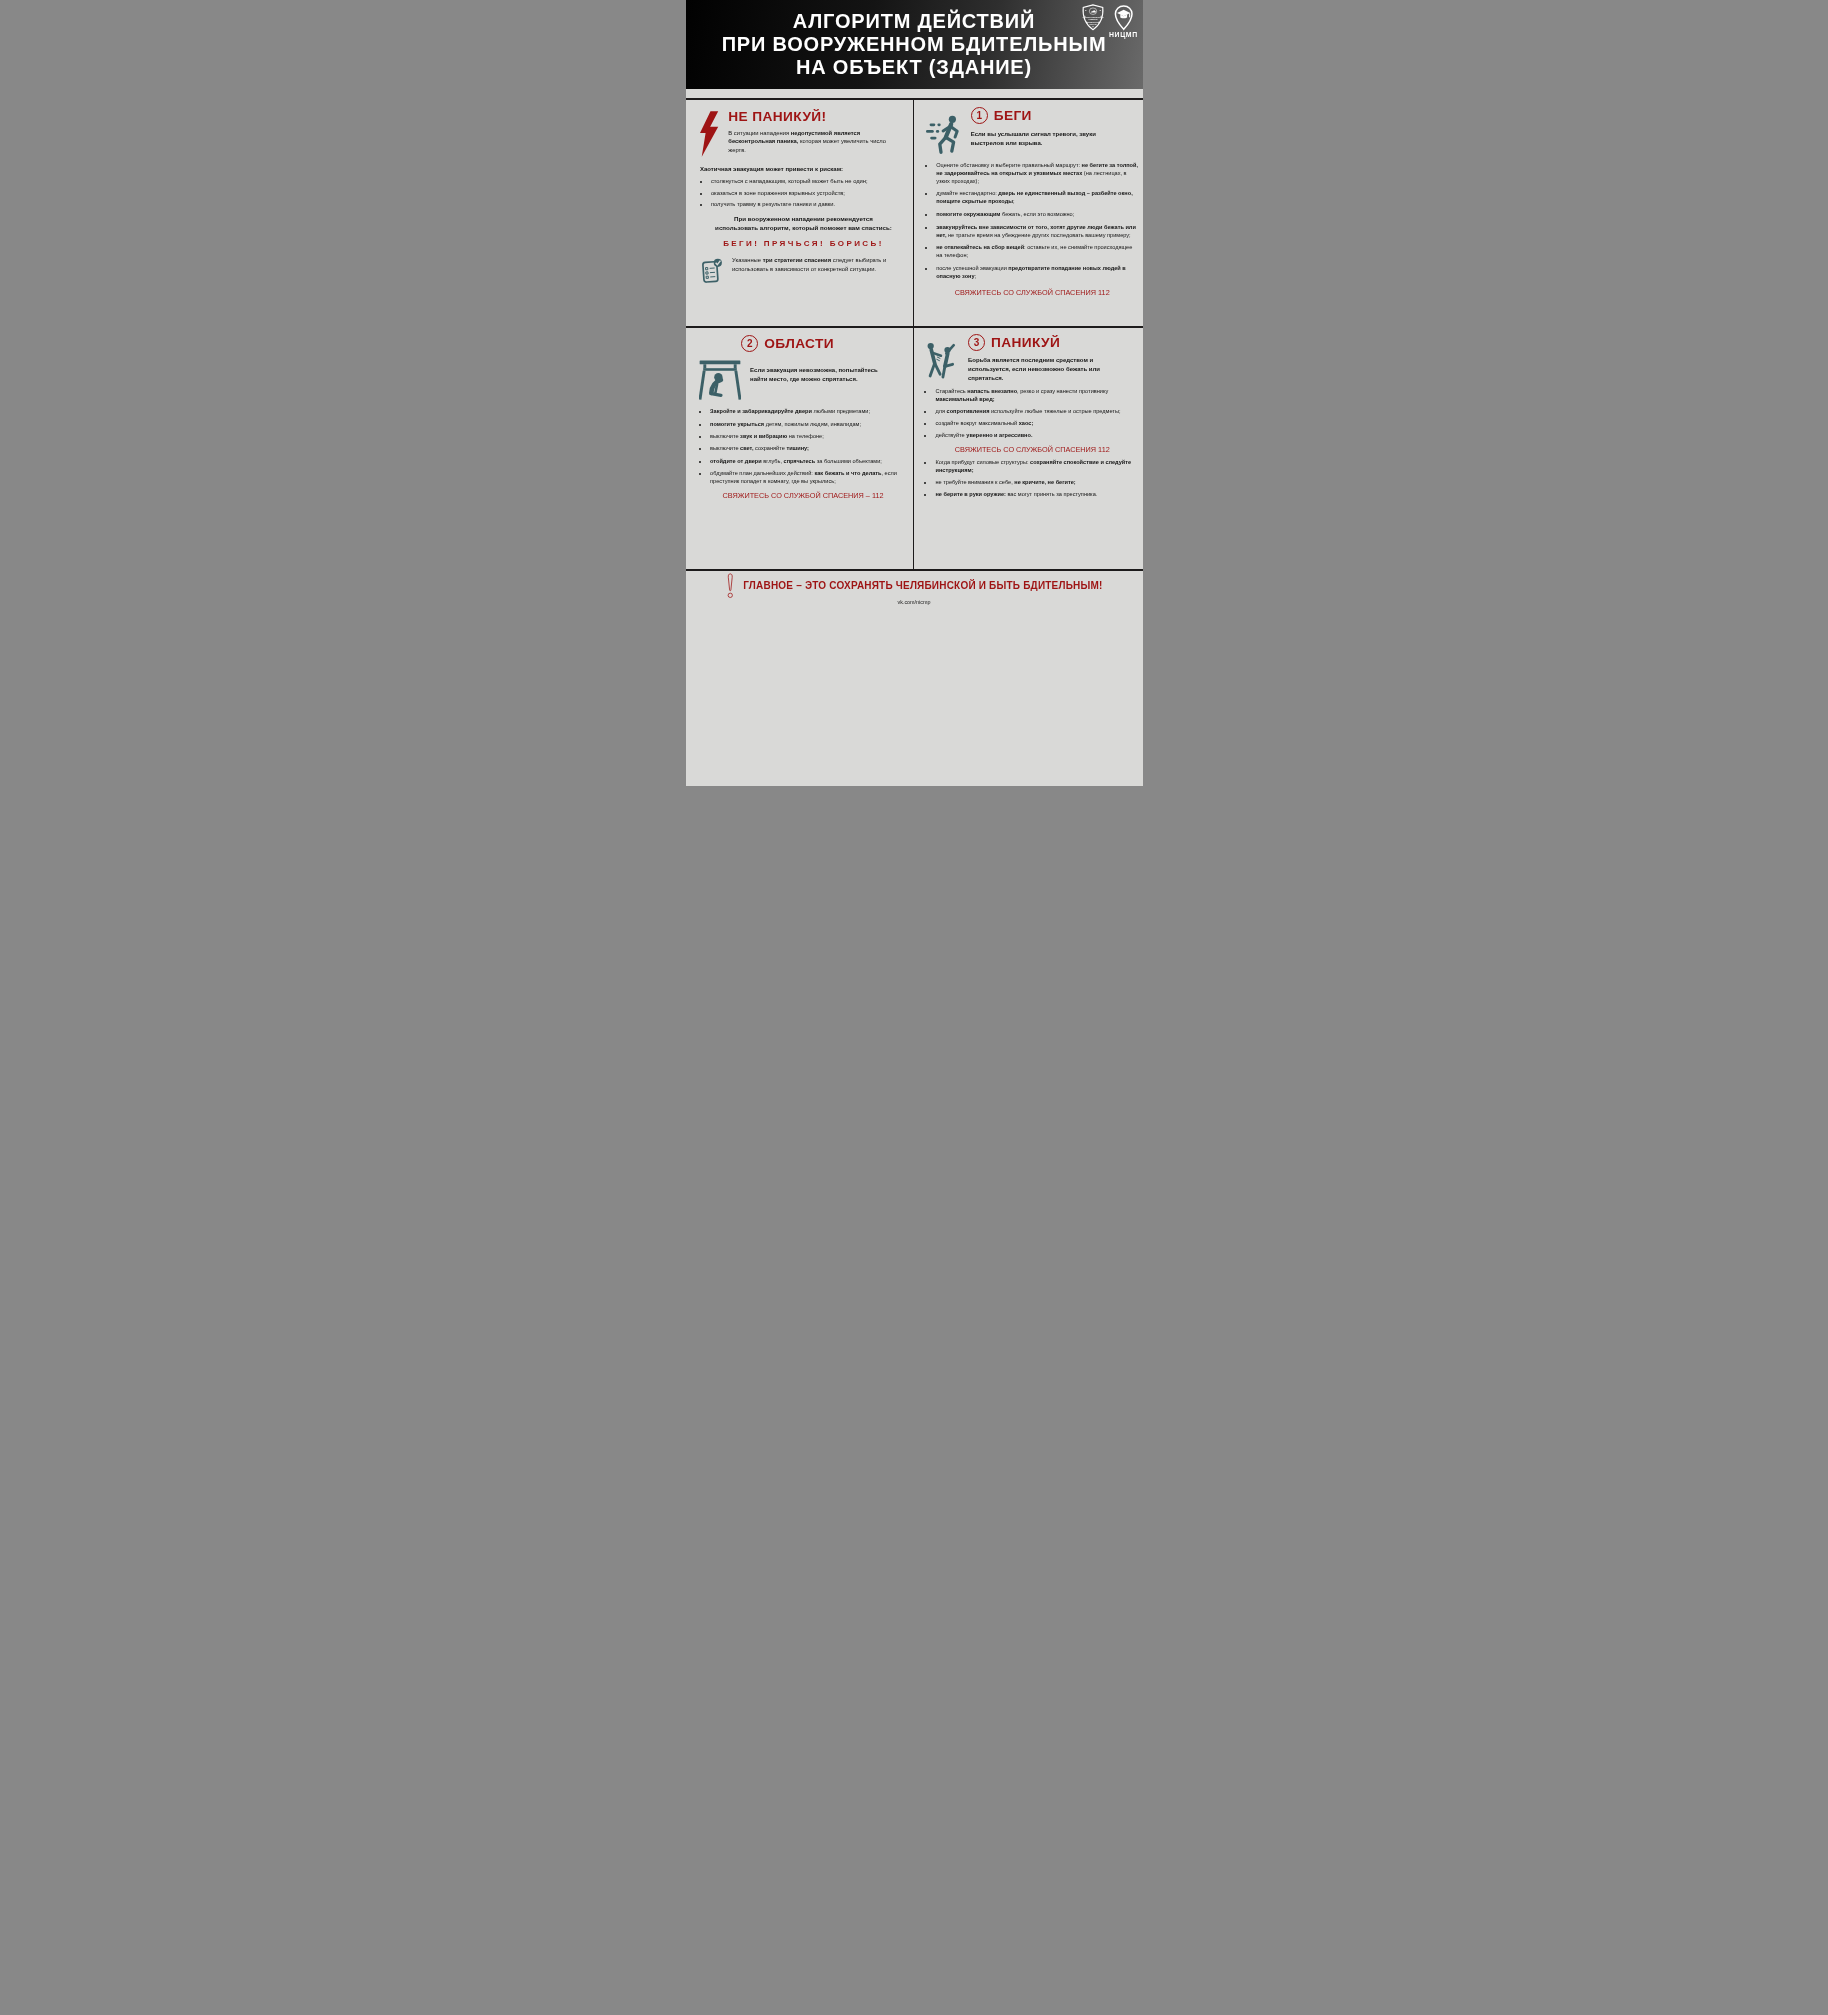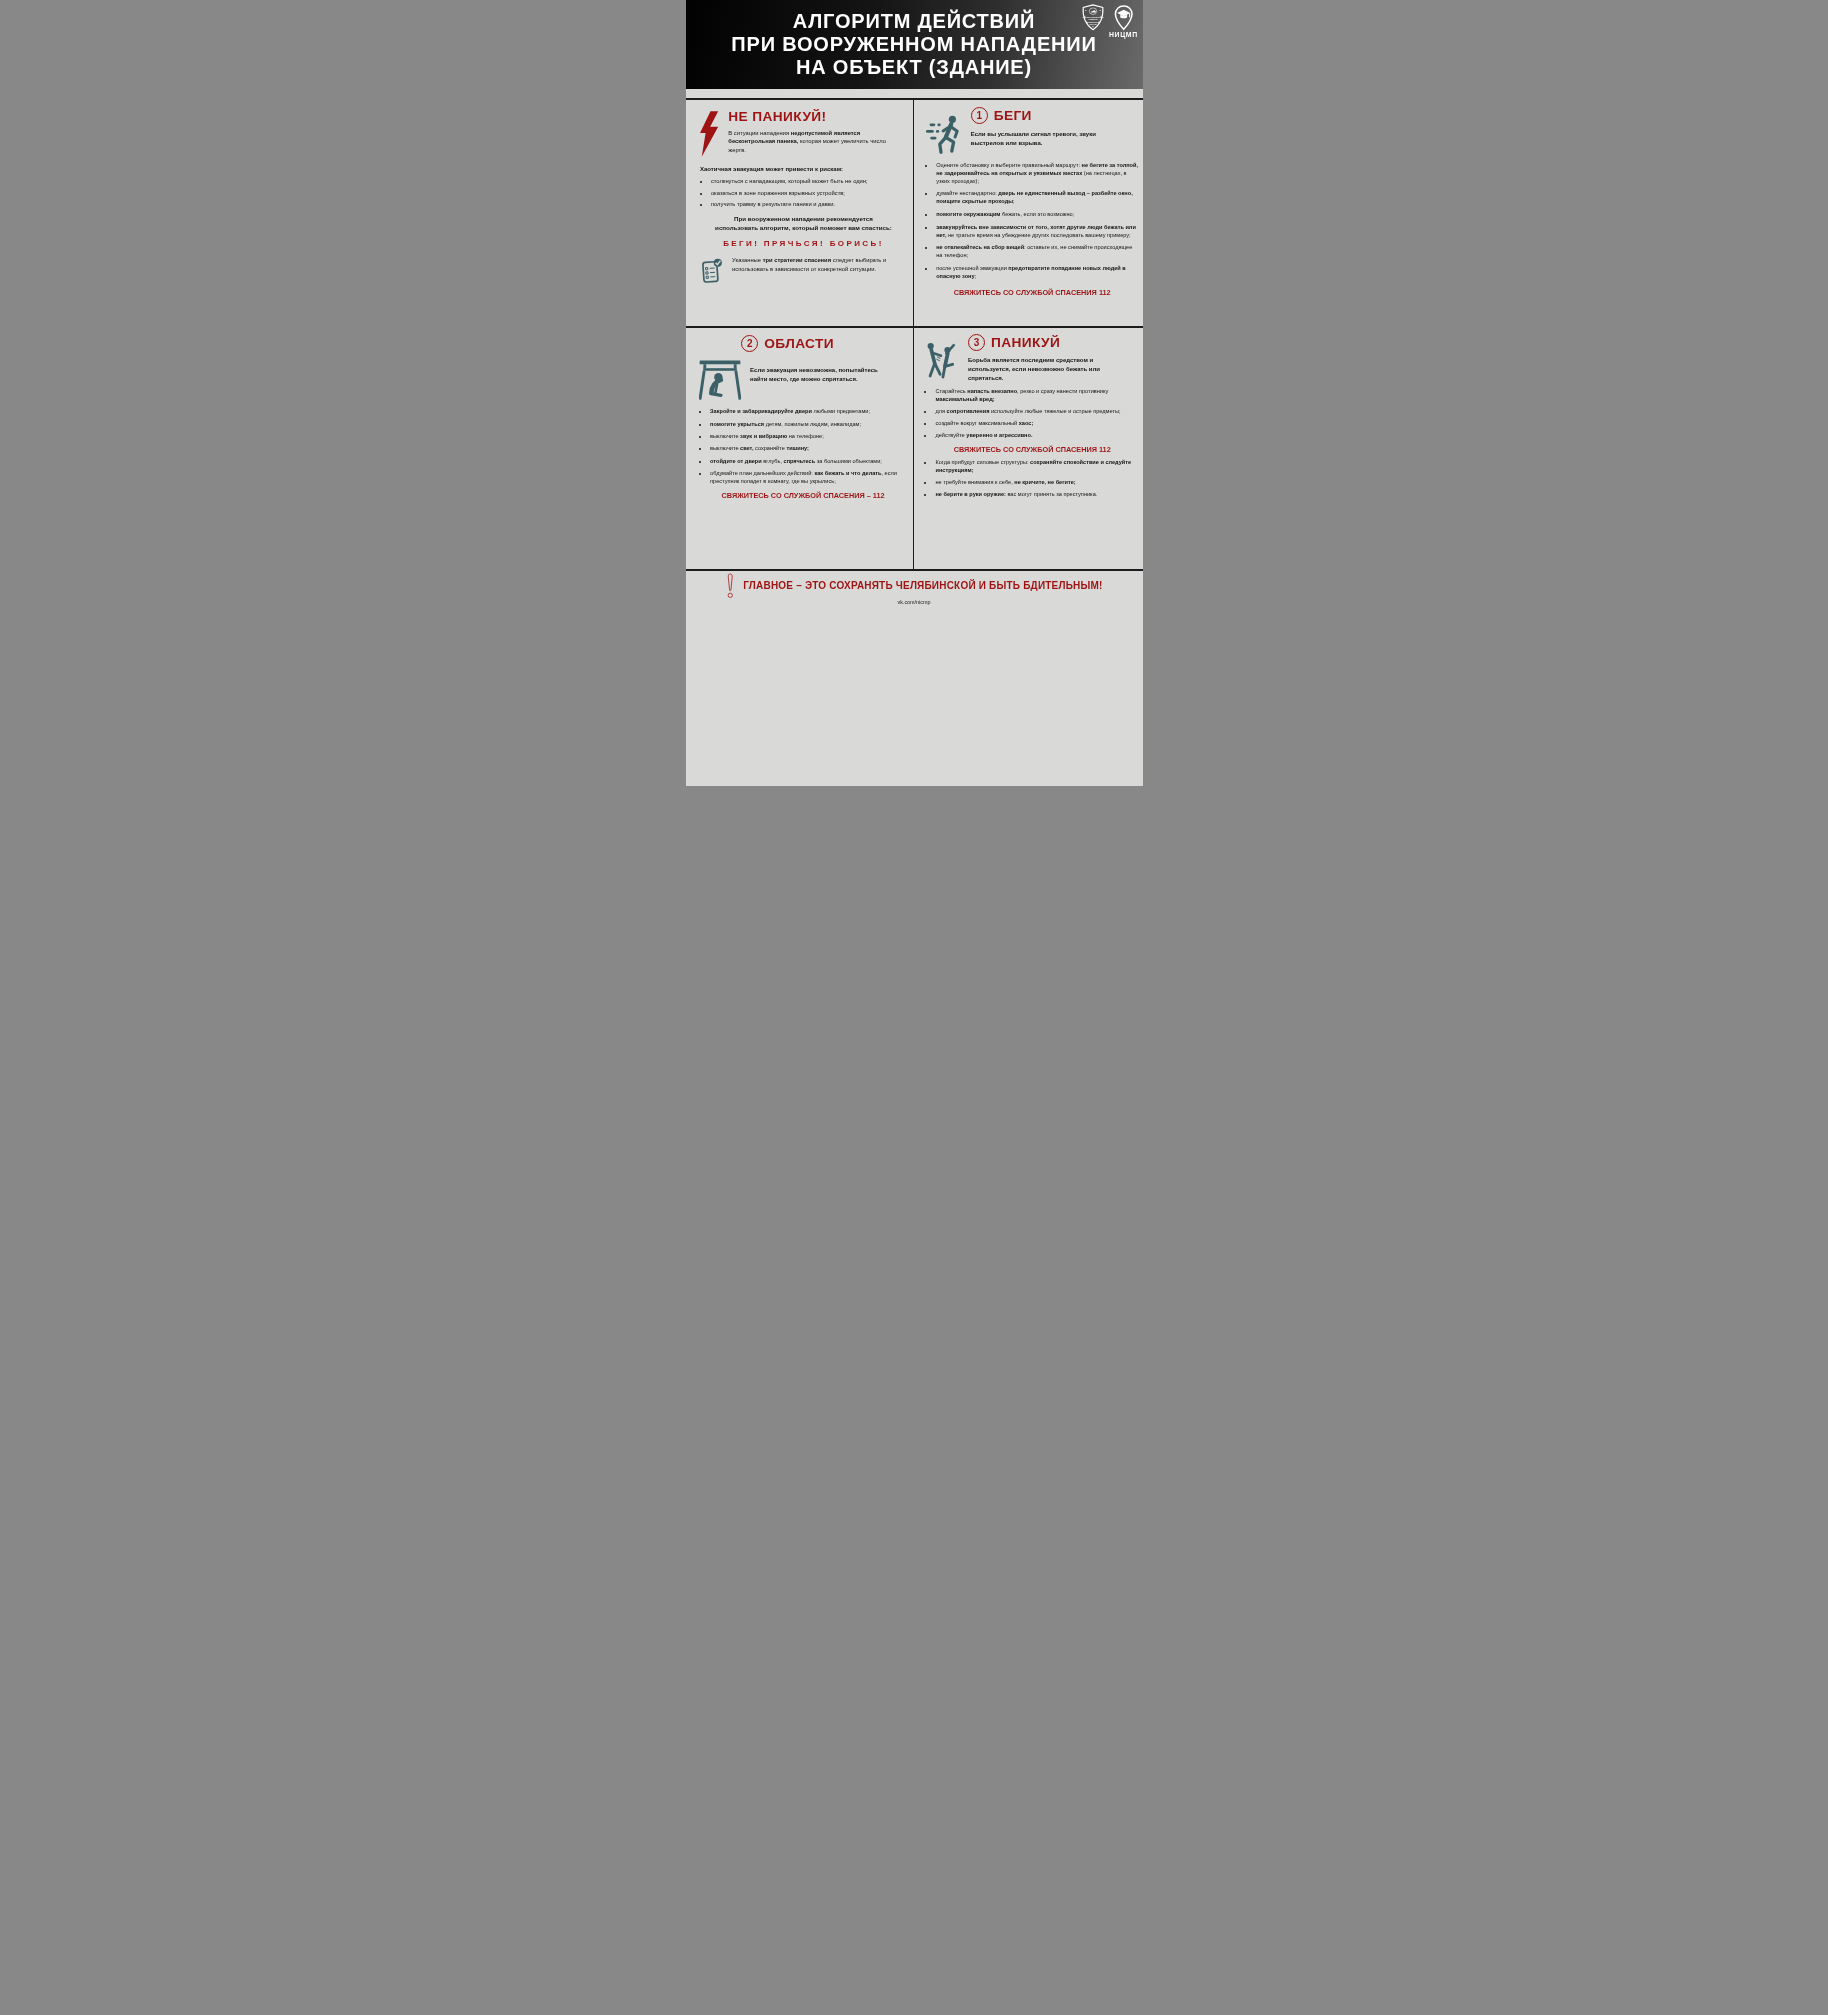--- a/index.html
+++ b/index.html
@@ -45,21 +45,21 @@
   .q1-slogan{margin-top:6px;text-align:center;color:var(--red);font-weight:bold;font-size:8px;letter-spacing:2.4px;white-space:nowrap;}
   .q1-strategy{margin-top:8px;display:flex;gap:7.3px;align-items:flex-start;}
   .q1-strategy svg{flex:none;margin-left:0.8px;}
   .q1-strategy p{font-size:5.8px;line-height:1.5;width:160px;margin-top:0.8px;}
   
   .step-row{display:flex;align-items:center;gap:6px;}
   .badge{
     width:17px;height:17px;border:1.4px solid var(--red);border-radius:50%;
     color:var(--red);font-weight:bold;font-size:10px;display:flex;align-items:center;justify-content:center;flex:none;
   }
-  .cta{color:var(--red);font-weight:bold;font-size:7.3px;text-align:center;line-height:1.3;}
+  .cta{color:var(--red);font-weight:normal;font-size:7.3px;text-align:center;line-height:1.3;}
   
   .q2{padding:7.3px 4.8px 0 12px;}
   .q2-head{display:flex;gap:5.6px;}
   .q2-head .icon-col{flex:none;width:39px;padding-top:5.6px;}
   .q2-intro{margin-top:6px;font-weight:bold;font-size:6px;line-height:1.45;width:157px;}
   .q2 ul{margin-top:6px;padding-left:8.9px;}
   .q2 li{font-size:5.6px;line-height:1.42;margin-bottom:4.8px;padding-left:1.2px;}
   .q2 .cta{margin-top:7.3px;}
   
   .q3{padding:7.3px 5.6px 0 13.7px;}
@@ -86,21 +86,21 @@
   svg text{font-family:"Liberation Sans",sans-serif;}
 </style>
 </head>
 <body>
 
 <div class="page">
 
   <div class="header">
     <div class="header-title">
       <div>АЛГОРИТМ ДЕЙСТВИЙ</div>
-      <div>ПРИ ВООРУЖЕННОМ НАПАДЕНИИ</div>
+      <div>ПРИ ВООРУЖЕННОМ БДИТЕЛЬНЫМ</div>
       <div>НА ОБЪЕКТ (ЗДАНИЕ)</div>
     </div>
     <div class="logos">
 
       <svg width="24" height="27" viewBox="0 0 110 124">
         <path d="M55 4 L10 16 C7 50 13 88 55 118 C97 88 103 50 100 16 Z" fill="none" stroke="#ffffff" stroke-width="5"></path>
         <ellipse cx="55" cy="33" rx="17" ry="15" fill="none" stroke="#ffffff" stroke-width="2.5"></ellipse>
         <path d="M46 39 q2 -7 6 -5 q1 -5 5 -3 q2 -4 6 -1 q6 2 5 9 Z" fill="#ffffff"></path>
         <circle cx="22" cy="30" r="2.6" fill="#ffffff"></circle>
           <circle cx="88" cy="30" r="2.6" fill="#ffffff"></circle>

